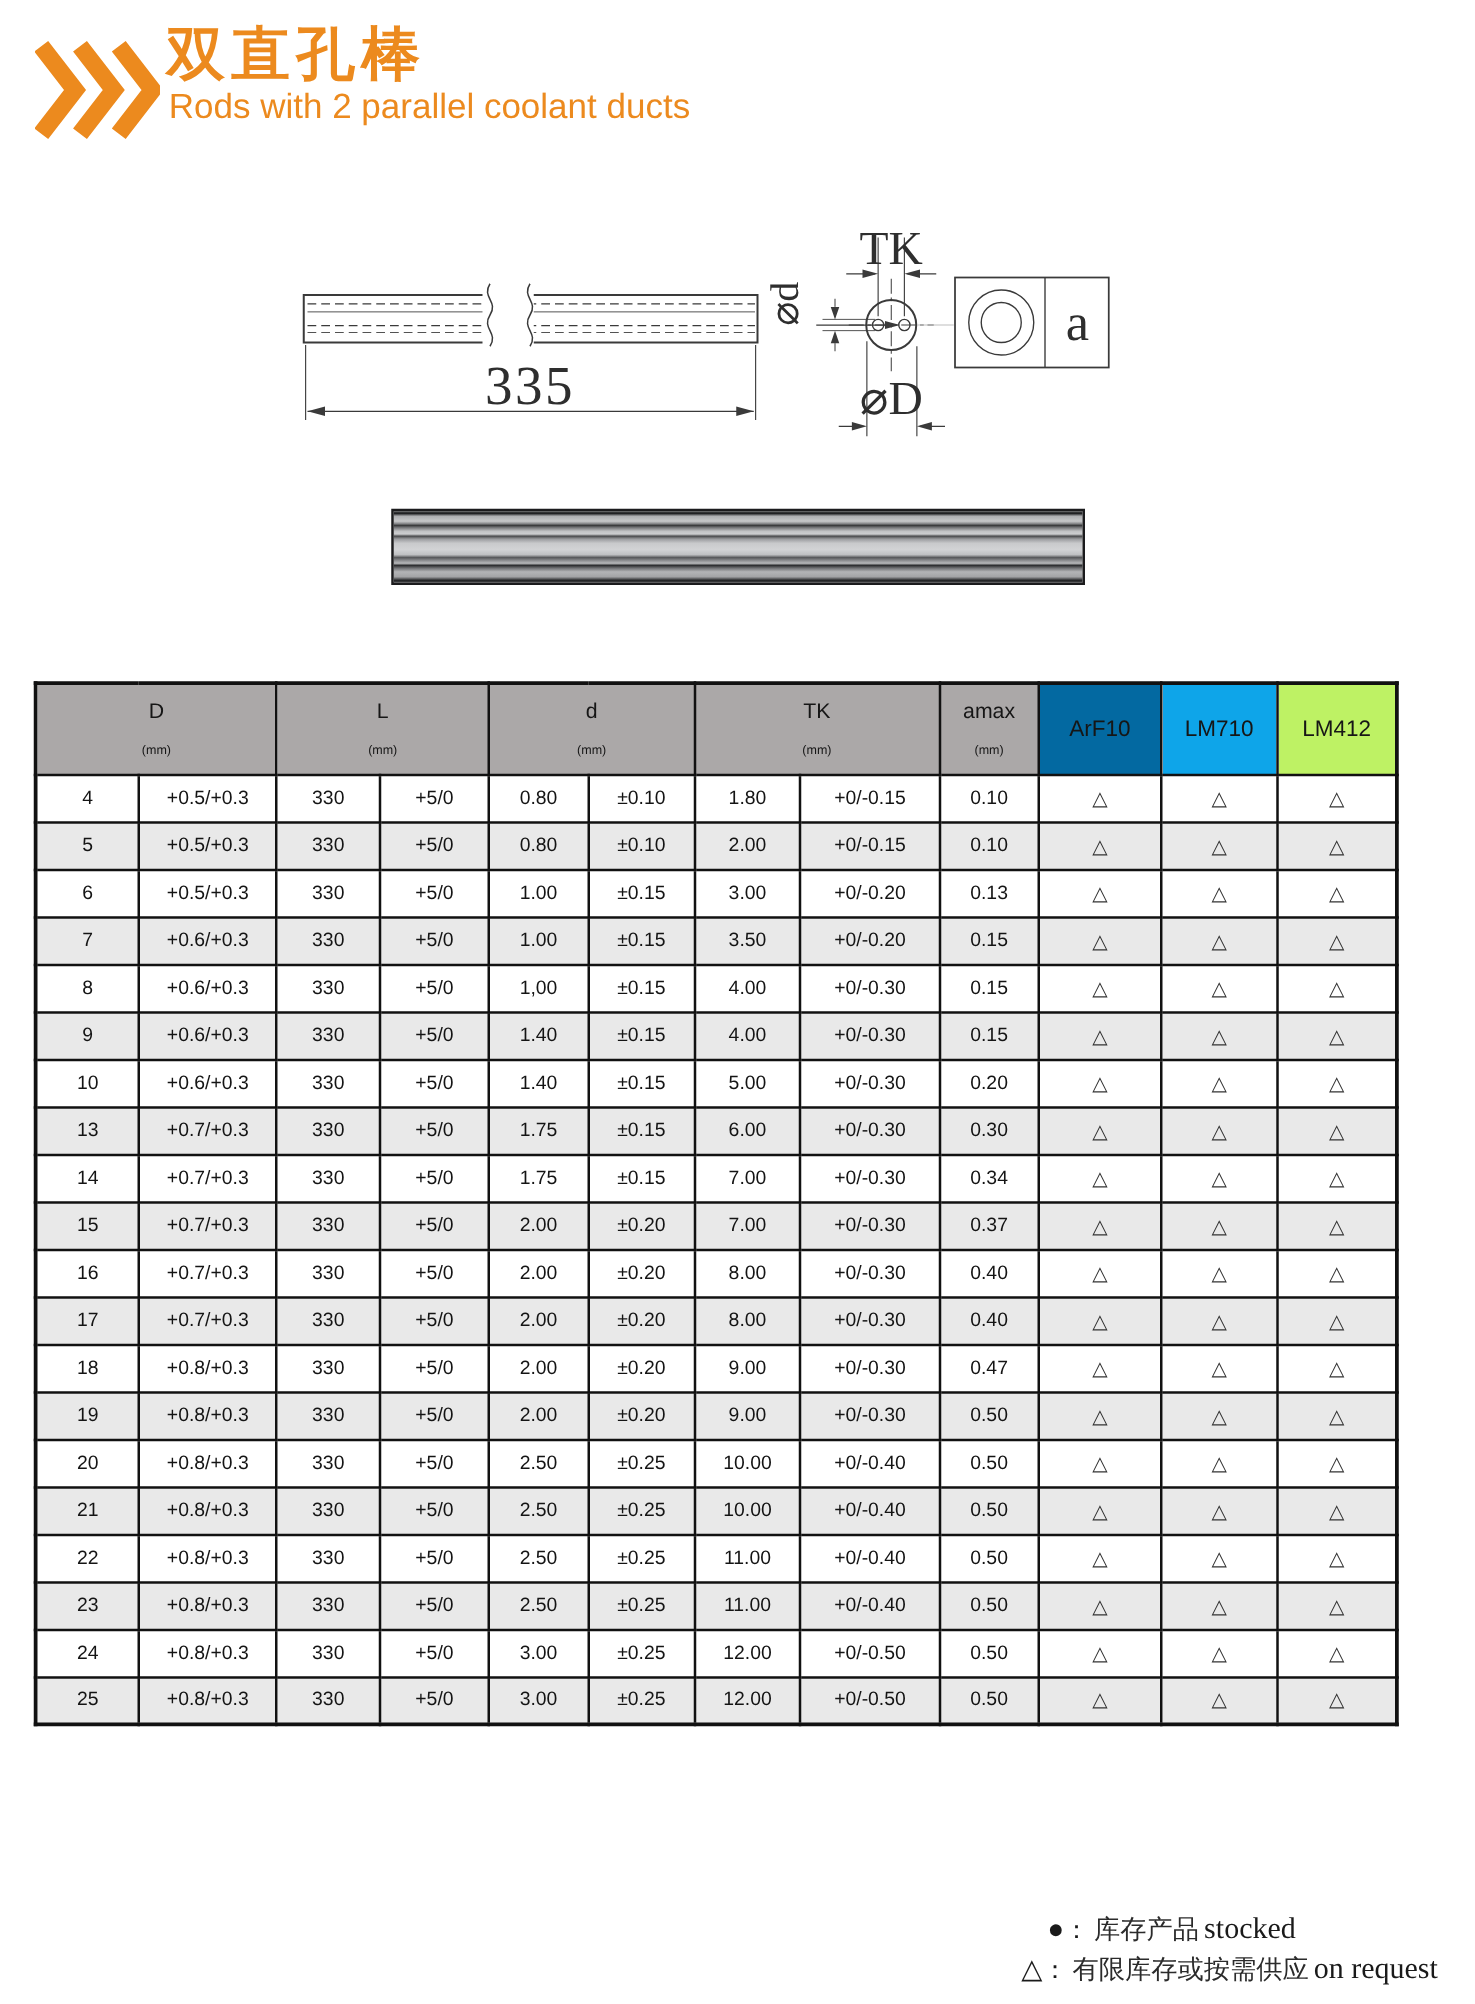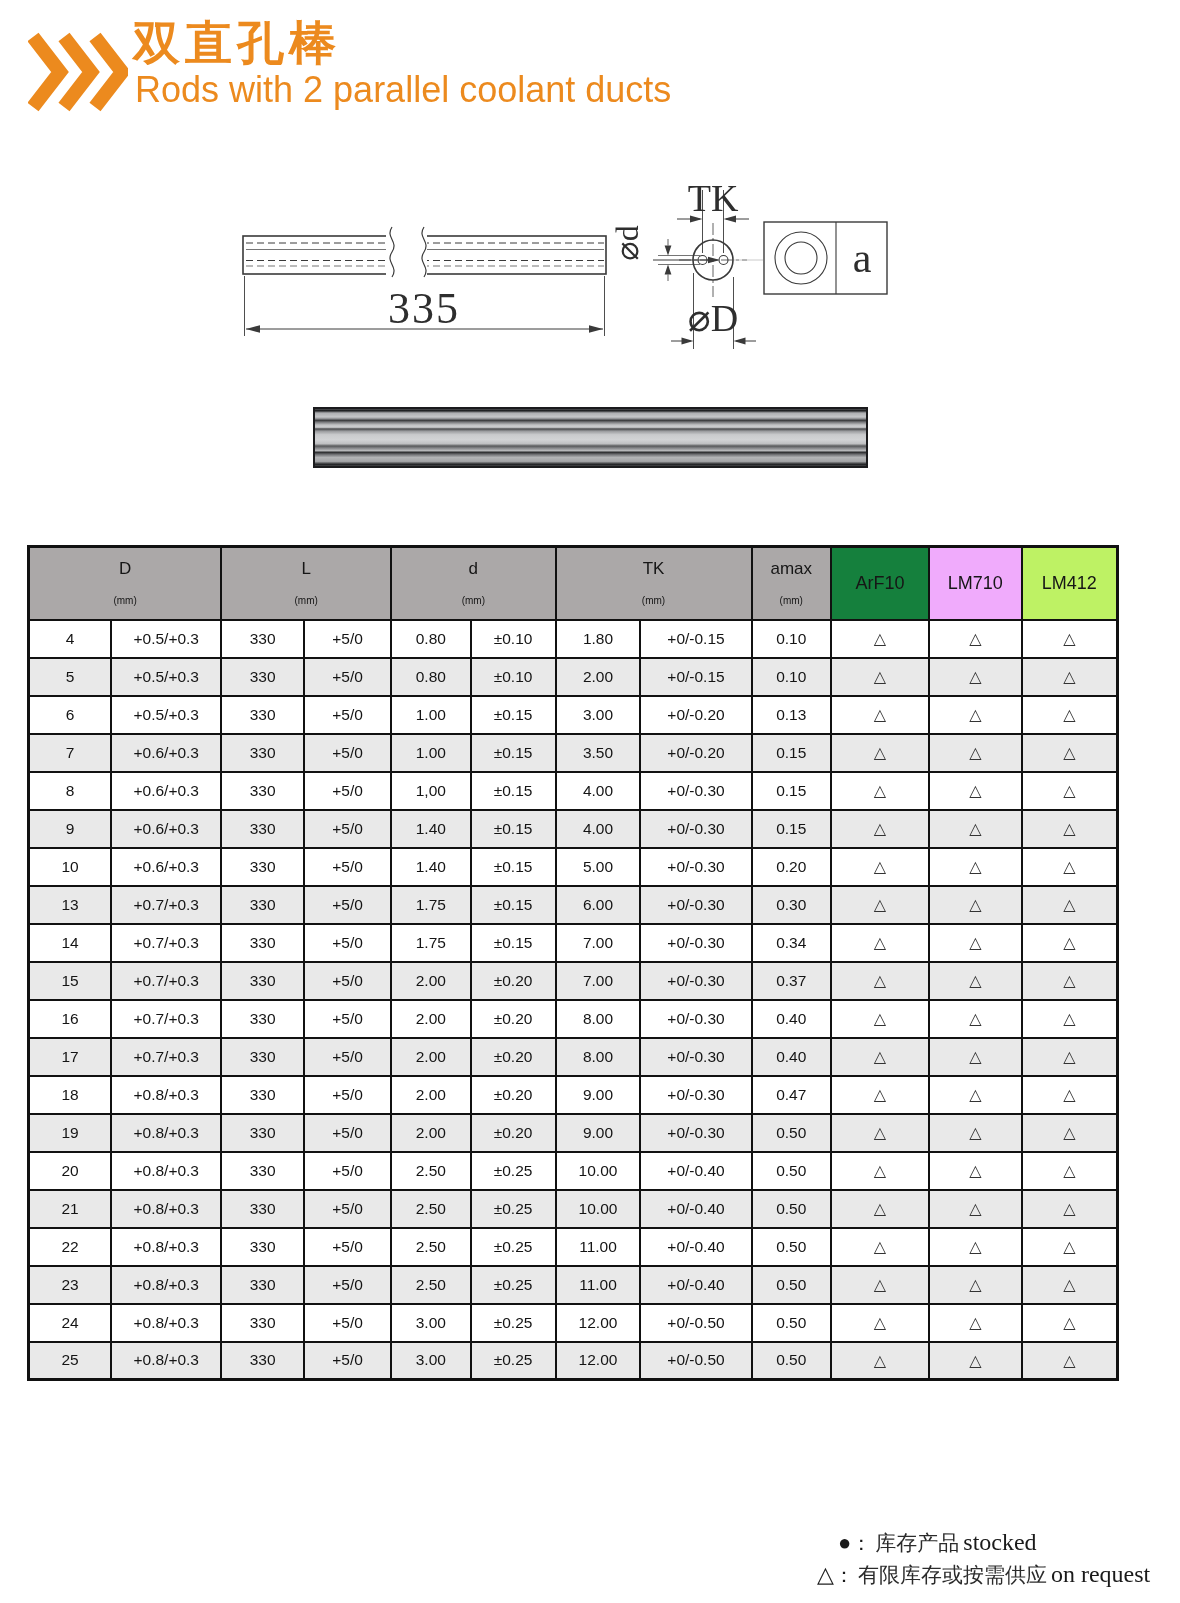--- a/index.html
+++ b/index.html
@@ -2,21 +2,21 @@
 <html style="--accent: #EC8A1E;"><head>
 <meta charset="utf-8">
 <style>
   html,body{margin:0;padding:0;background:#ffffff;}
   body{width:1180px;height:1603px;position:relative;font-family:"Liberation Sans",sans-serif;color:#141414;}
   .page{position:absolute;inset:0;background:#fff;overflow:hidden;}
 
   
   .chevrons{position:absolute;left:28px;top:30px;}
   .title-zh{position:absolute;left:133px;top:12px;font-size:47px;font-weight:700;letter-spacing:5px;color:var(--accent,#EC8A1E);font-family:Liberation Sans, sans-serif;}
-  .title-en{position:absolute;left:135px;top:69px;font-size:36px;font-weight:500;color:var(--accent,#EC8A1E);}
+  .title-en{position:absolute;left:135px;top:69px;font-size:28px;font-weight:500;color:var(--accent,#EC8A1E);}
 
   
   .drawing{position:absolute;left:200px;top:163px;}
   .drawing text{fill:#2e2e2e;font-family:"Liberation Serif",serif;}
 
   
   .rod-photo{position:absolute;left:313px;top:407px;width:551px;height:57px;border:2px solid #1b1b1d;
     background:linear-gradient(180deg,
       #515254 0%,#1a1b1d 3%,#aeafb2 7%,#c6c7c9 14%,#8f9093 17%,#3b3c3e 20%,
       #77787b 23%,#c2c3c5 28%,#cdced0 32%,#4b4c4e 35%,#9b9c9f 39%,#c9cacc 45%,
@@ -155,22 +155,22 @@
             <div class="h-unit">(mm)</div>
           </th>
           <th colspan="2">
             <div class="h-label">TK</div>
             <div class="h-unit">(mm)</div>
           </th>
           <th colspan="1">
             <div class="h-label">amax</div>
             <div class="h-unit">(mm)</div>
           </th>
-          <th colspan="1" class="h-colored" style="background: #15803d;">ArF10</th>
-          <th colspan="1" class="h-colored" style="background: #f0abfc;">LM710</th>
+          <th colspan="1" class="h-colored" style="background: #0369a1;">ArF10</th>
+          <th colspan="1" class="h-colored" style="background: #0ea5e9;">LM710</th>
           <th colspan="1" class="h-colored" style="background: #bef264;">LM412</th>
         </tr>
     </thead>
     <tbody>
         <tr>
           <td>4</td>
           <td>+0.5/+0.3</td>
           <td>330</td>
           <td>+5/0</td>
           <td>0.80</td>

